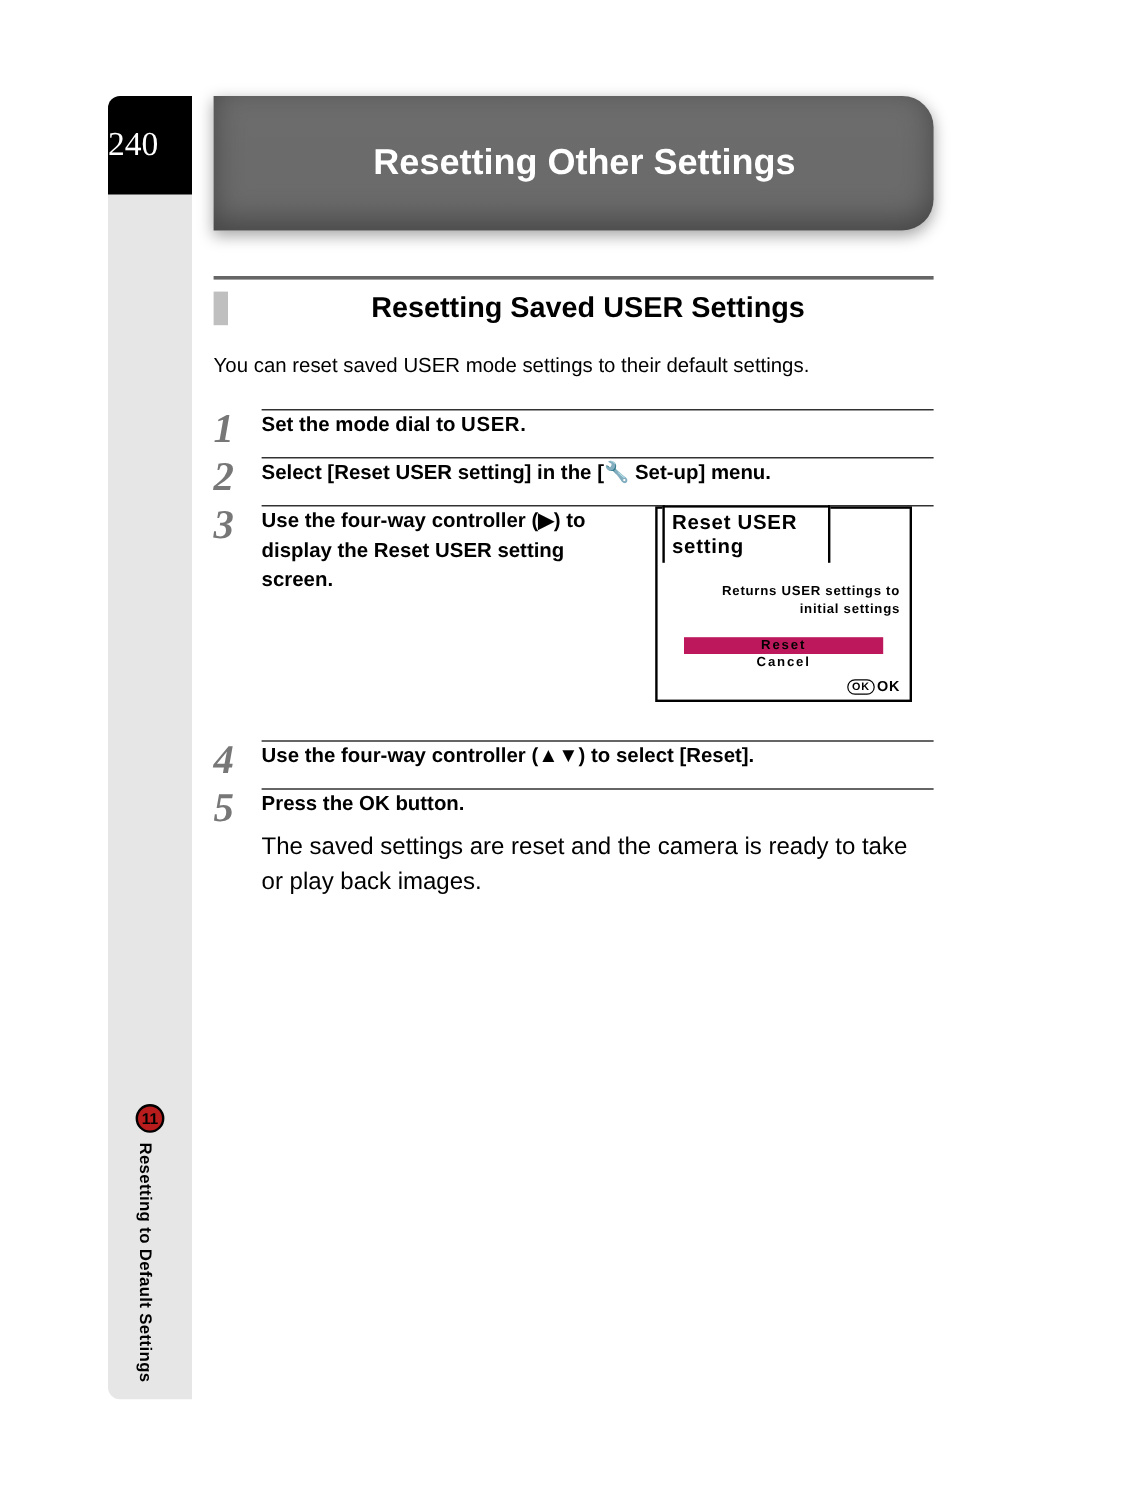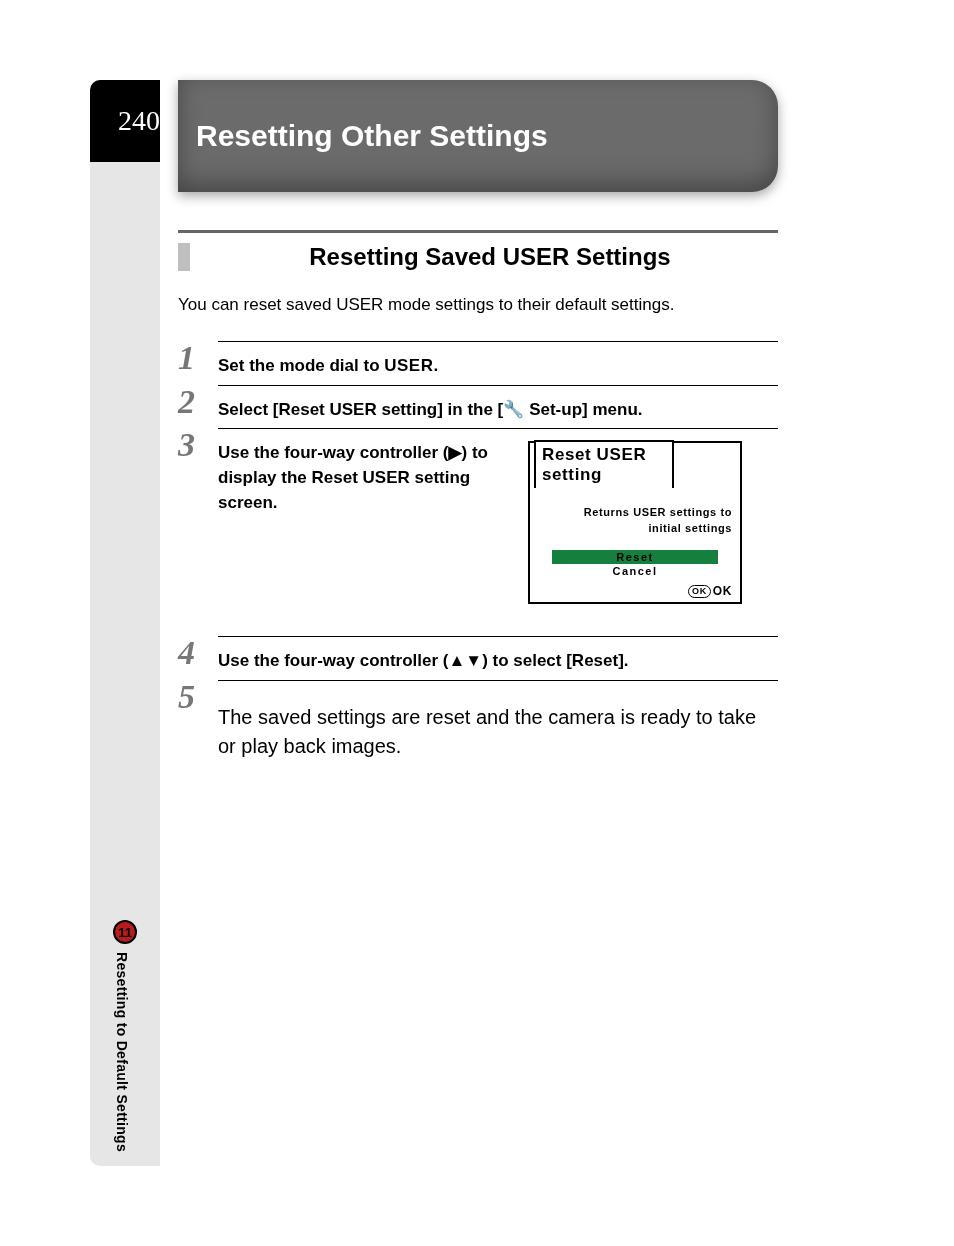--- a/index.html
+++ b/index.html
@@ -16,38 +16,39 @@
     border-bottom-left-radius: 10px;
   }
   
   .page-num-box {
     position: absolute;
     left: 90px; top: 80px;
     width: 70px; height: 82px;
     background: #000;
     color: #fff;
     border-top-left-radius: 10px;
-    display: flex; align-items: center; justify-content: flex-end;
+    display: flex; align-items: center; justify-content: flex-start;
     font-family: "Times New Roman", serif;
     font-size: 28px;
   }
 
   
   .title-bar {
     position: absolute;
     left: 178px; top: 80px;
     width: 600px; height: 112px;
     background: linear-gradient(#6c6c6c, #6a6a6a);
     border-radius: 0 26px 26px 0;
     box-shadow: inset 0 -8px 24px rgba(0,0,0,0.35), 0 4px 12px rgba(0,0,0,0.35);
     color: #fff;
     display: flex; align-items: center;
     padding-left: 18px;
     font-size: 30px;
     font-weight: bold;
+    justify-content: center;
   }
 
   
   .section-heading {
     position: absolute;
     left: 178px; top: 230px;
     width: 600px;
     border-top: 3px solid #666;
     padding-top: 10px;
   }
@@ -72,27 +73,27 @@
   .step-num {
     font-family: "Brush Script MT","Segoe Script","Comic Sans MS",cursive;
     font-style: italic;
     font-weight: bold;
     font-size: 34px;
     color: #777;
     width: 22px;
     flex-shrink: 0;
     line-height: 1;
   }
-  .step-body { flex: 1; border-top: 1px solid #000; padding-top: 12px; }
+  .step-body { flex: 1; border-top: 1px solid #000; padding-top: 0; }
   .step-head { font-size: 17px; font-weight: bold; line-height: 1.45; }
   .step-desc { font-size: 20px; margin-top: 10px; line-height: 1.45; font-weight: normal; }
   .mono { font-family: "Arial Narrow", Arial, sans-serif; letter-spacing: 0.5px; }
   .okmark { font-weight: bold; }
 
-  .step3-layout { display: flex; align-items: flex-start; }
+  .step3-layout { display: flex; gap: 18px; align-items: flex-start; }
   .step3-text { width: 310px; }
 
   
   .lcd {
     width: 214px;
     border: 2px solid #000;
     font-family: Arial, sans-serif;
     font-size: 12px;
     font-weight: bold;
     letter-spacing: 0.6px;
@@ -105,21 +106,21 @@
     border-bottom: none;
     padding: 3px 6px;
     position: relative;
     top: -1px;
     background: #fff;
     font-size: 17px;
   }
   .lcd-inner { padding: 6px 8px 2px; }
   .lcd-msg { text-align: right; font-size: 11px; line-height: 1.4; margin: 10px 0 14px; }
   .lcd-opt { text-align: center; font-size: 11px; letter-spacing: 1.5px; padding: 1px 0; }
-  .lcd-opt.sel { background: #15803d; margin: 0 14px; }
+  .lcd-opt.sel { background: #be185d; margin: 0 14px; }
   .lcd-foot { text-align: right; padding: 4px 8px 0; font-size: 12px; }
   .ok-oval {
     display: inline-block;
     border: 1.5px solid #000;
     border-radius: 10px;
     font-size: 9px;
     padding: 0 3px;
     line-height: 11px;
     vertical-align: 1px;
     margin-right: 2px;
@@ -216,20 +217,23 @@
     <div class="step">
       <div class="step-num">4</div>
       <div class="step-body">
         <div class="step-head">Use the four-way controller (▲▼) to select [Reset].</div>
       </div>
     </div>
 
     <div class="step">
       <div class="step-num">5</div>
       <div class="step-body">
+        <div class="step-head">
+          <span>Press the </span><span class="okmark">OK</span><span> button.</span>
+        </div>
         <div class="step-desc">The saved settings are reset and the camera is ready to take or play back images.</div>
       </div>
     </div>
 
   </div>
 
   <div class="side-label">
     <div class="circ11">11</div>
     <div class="vertical-text">Resetting to Default Settings</div>
   </div>

